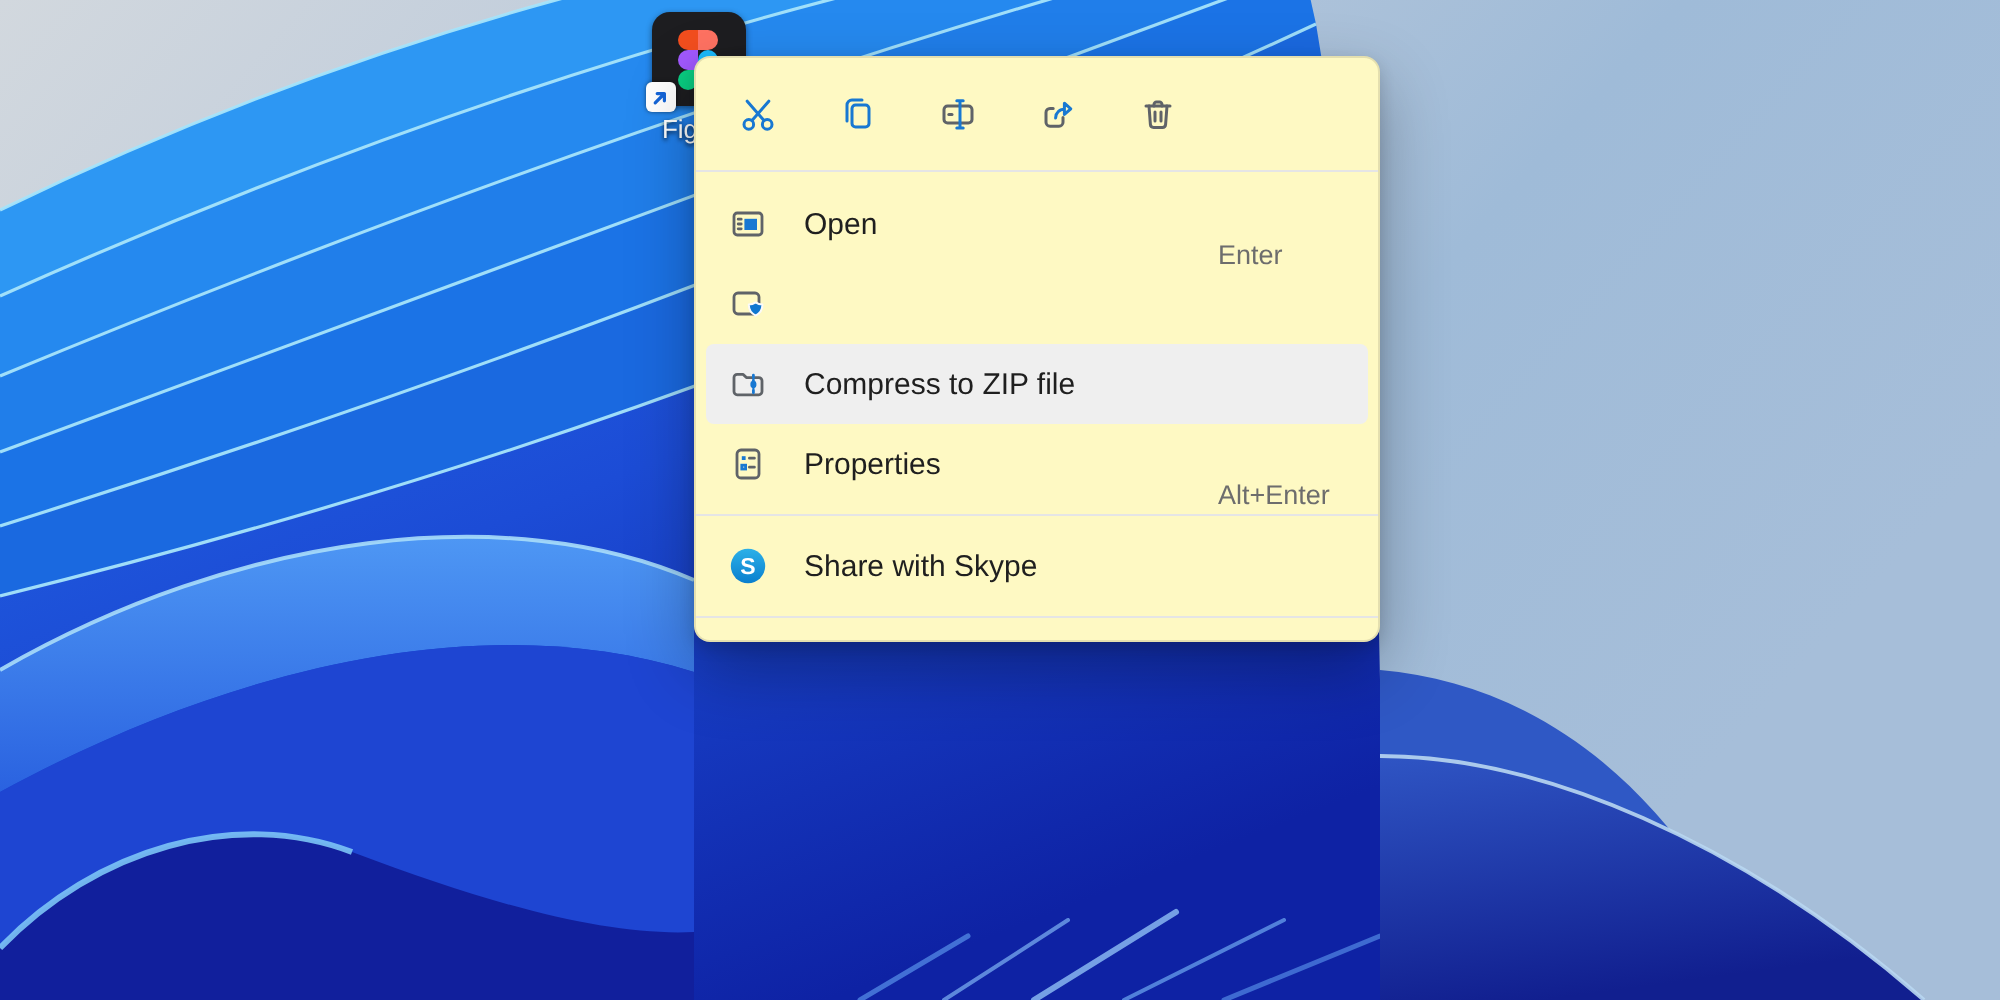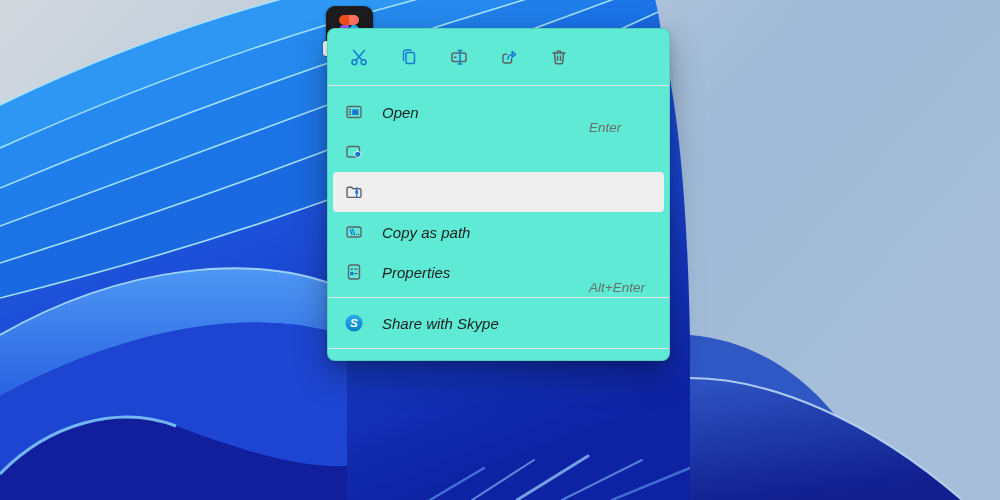--- a/index.html
+++ b/index.html
@@ -11,24 +11,24 @@
   .desktop-icon{position:absolute;left:320px;top:6px;width:58px;display:flex;
                 flex-direction:column;align-items:center;z-index:1;}
   .tile{width:47px;height:47px;background:#1d1d20;border-radius:9px;position:relative;
         display:flex;align-items:center;justify-content:center;box-shadow:0 1px 3px rgba(0,0,0,.45);}
   .badge{position:absolute;left:-3px;bottom:-3px;width:15px;height:15px;background:#fff;
          border-radius:3px;display:flex;align-items:center;justify-content:center;
          box-shadow:0 0 2px rgba(0,0,0,.5);}
   .icon-label{margin-top:4px;font-size:13px;color:#fff;text-shadow:0 1px 2px rgba(0,0,0,.85);}
 
   
-  .context-menu{position:absolute;left:327px;top:28px;width:343px;z-index:2;
-                background:#5eead4;border:1px solid rgba(0,0,0,.10);border-radius:8px;
+  .context-menu{position:absolute;left:347px;top:28px;width:343px;z-index:2;
+                background:#fef9c3;border:1px solid rgba(0,0,0,.10);border-radius:8px;
                 box-shadow:0 14px 34px rgba(0,0,0,.30),0 3px 8px rgba(0,0,0,.14);
-                box-sizing:border-box;overflow:hidden;font-style:italic;}
+                box-sizing:border-box;overflow:hidden;}
   .toolbar{height:56px;display:flex;align-items:center;padding-left:16px;gap:20px;}
   .tb-btn{width:30px;height:30px;border:none;background:transparent;border-radius:4px;
           display:flex;align-items:center;justify-content:center;padding:0;cursor:default;}
   .menu-sep{height:1px;background:#e5e5e5;}
   .menu-list{padding:6px 0;}
   .menu-list .menu-sep{margin:5px 0;}
   .menu-item{margin:0 5px;height:40px;border-radius:4px;display:flex;align-items:center;
              padding-left:11px;position:relative;cursor:default;}
   .menu-item.highlight{background:#efefef;}
   .mi-icon{width:20px;height:20px;margin-right:18px;flex:none;display:flex;}
@@ -188,35 +188,24 @@
 
 
       <div class="menu-item highlight">
         <span class="mi-icon">
           <svg class="ic" viewBox="0 0 20 20" fill="none" stroke-width="1.4" stroke-linecap="round" stroke-linejoin="round">
             <path d="M3 6.8 A1.6 1.6 0 0 1 4.6 5.2 h3 l1.6 1.6 h6.2 A1.6 1.6 0 0 1 17 8.4 v5.4 a1.6 1.6 0 0 1 -1.6 1.6 H4.6 A1.6 1.6 0 0 1 3 13.8 z" stroke="#5f6368"></path>
             <path d="M12.7 5.6 v9.4" stroke="#1878d2" stroke-dasharray="1.3 1.2"></path>
             <rect x="11.9" y="9.2" width="1.6" height="2.1" rx="0.5" stroke="#1878d2"></rect>
           </svg>
         </span>
+        <span class="mi-label">Compress to ZIP file</span>
         <span class="mi-shortcut"></span>
       </div>
 
-      <div class="menu-item">
-        <span class="mi-icon">
-          <svg class="ic" viewBox="0 0 20 20" fill="none" stroke-width="1.4" stroke-linecap="round">
-            <rect x="3" y="5" width="14" height="10" rx="2" stroke="#5f6368"></rect>
-            <path d="M6.3 7.4 l1.7 5.2 M8.7 7.4 l1.7 5.2" stroke="#1878d2"></path>
-            <circle cx="12.6" cy="12.4" r="0.75" fill="#5f6368" stroke="none"></circle>
-            <circle cx="14.7" cy="12.4" r="0.75" fill="#5f6368" stroke="none"></circle>
-          </svg>
-        </span>
-        <span class="mi-label">Copy as path</span>
-        <span class="mi-shortcut"></span>
-      </div>
 
       <div class="menu-item">
         <span class="mi-icon">
           <svg class="ic" viewBox="0 0 20 20" fill="none" stroke-width="1.4" stroke-linecap="round">
             <rect x="4.5" y="3" width="11" height="14" rx="2" stroke="#5f6368"></rect>
             <rect x="6.9" y="6.1" width="1.9" height="1.9" fill="#1878d2" stroke="none"></rect>
             <rect x="6.9" y="10.6" width="1.9" height="1.9" stroke="#1878d2"></rect>
             <path d="M10.7 7.1 h2.5 M10.7 11.6 h2.5" stroke="#5f6368"></path>
           </svg>
         </span>

